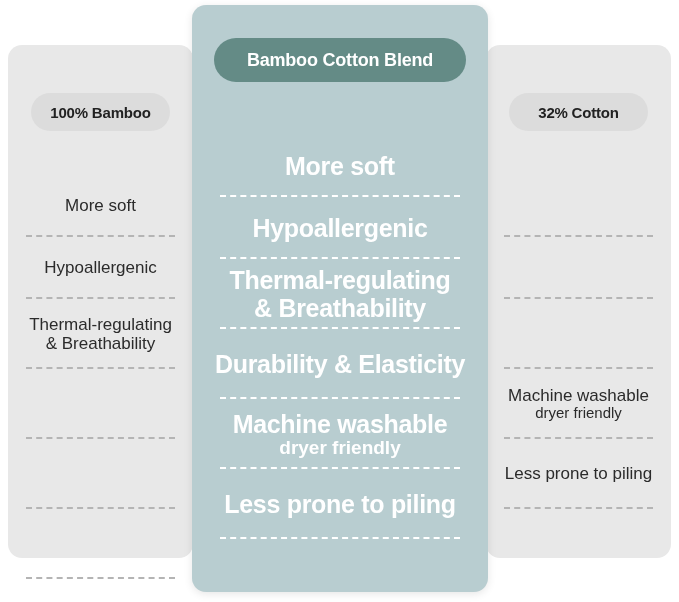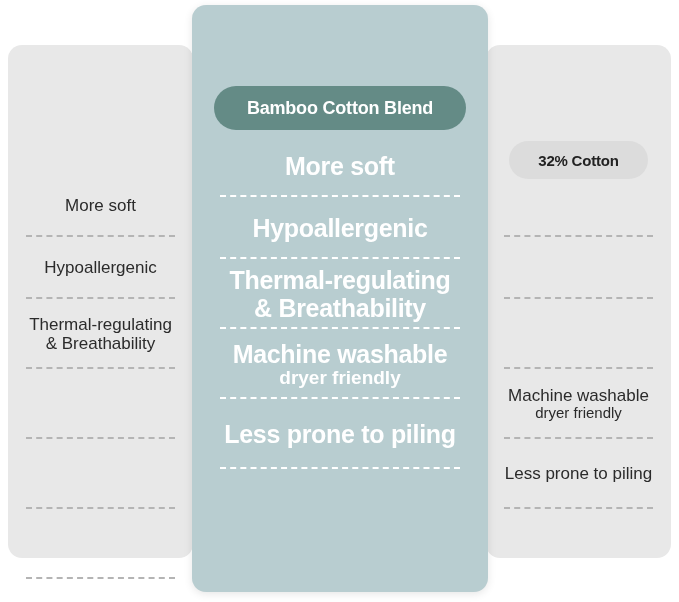--- a/index.html
+++ b/index.html
@@ -49,21 +49,20 @@
   
   .badge {
     position: absolute;
     border-radius: 22px;
     display: flex;
     align-items: center;
     justify-content: center;
     font-weight: bold;
     letter-spacing: -0.2px;
     box-sizing: border-box;
-    margin-top: 48px;
   }
   .badge-side {
     top: 48px;
     height: 38px;
     background: #dcdcdc;
     color: #222222;
     font-size: 15px;
   }
   #badge-bamboo { left: 23px; width: 139px; }
   #badge-cotton { left: 23px; width: 139px; }
@@ -143,20 +142,23 @@
     color: #ffffff;
     font-weight: bold;
   }
 </style>
 </head>
 <body>
 
 <div id="stage">
 
   <div class="side-card" id="card-left">
+    <div class="badge badge-side" id="badge-bamboo">
+      <span>100% Bamboo</span>
+    </div>
 
     <div class="rows rows-side">
       <div class="row">
         <div class="row-text">More soft</div>
         <div class="sep"></div>
       </div>
       <div class="row">
         <div class="row-text">Hypoallergenic</div>
         <div class="sep"></div>
       </div>
@@ -221,20 +223,24 @@
       </div>
       <div class="row">
         <div class="row-text">Hypoallergenic</div>
         <div class="sep"></div>
       </div>
       <div class="row tall">
         <div class="row-text">Thermal-regulating<br>&amp; Breathability</div>
         <div class="sep"></div>
       </div>
       <div class="row tall">
+        <div class="row-text">Durability &amp; Elasticity</div>
+        <div class="sep"></div>
+      </div>
+      <div class="row tall">
         <div class="row-text">Machine washable</div>
         <div class="row-sub">dryer friendly</div>
         <div class="sep"></div>
       </div>
       <div class="row tall">
         <div class="row-text">Less prone to piling</div>
         <div class="sep"></div>
       </div>
     </div>
   </div>

